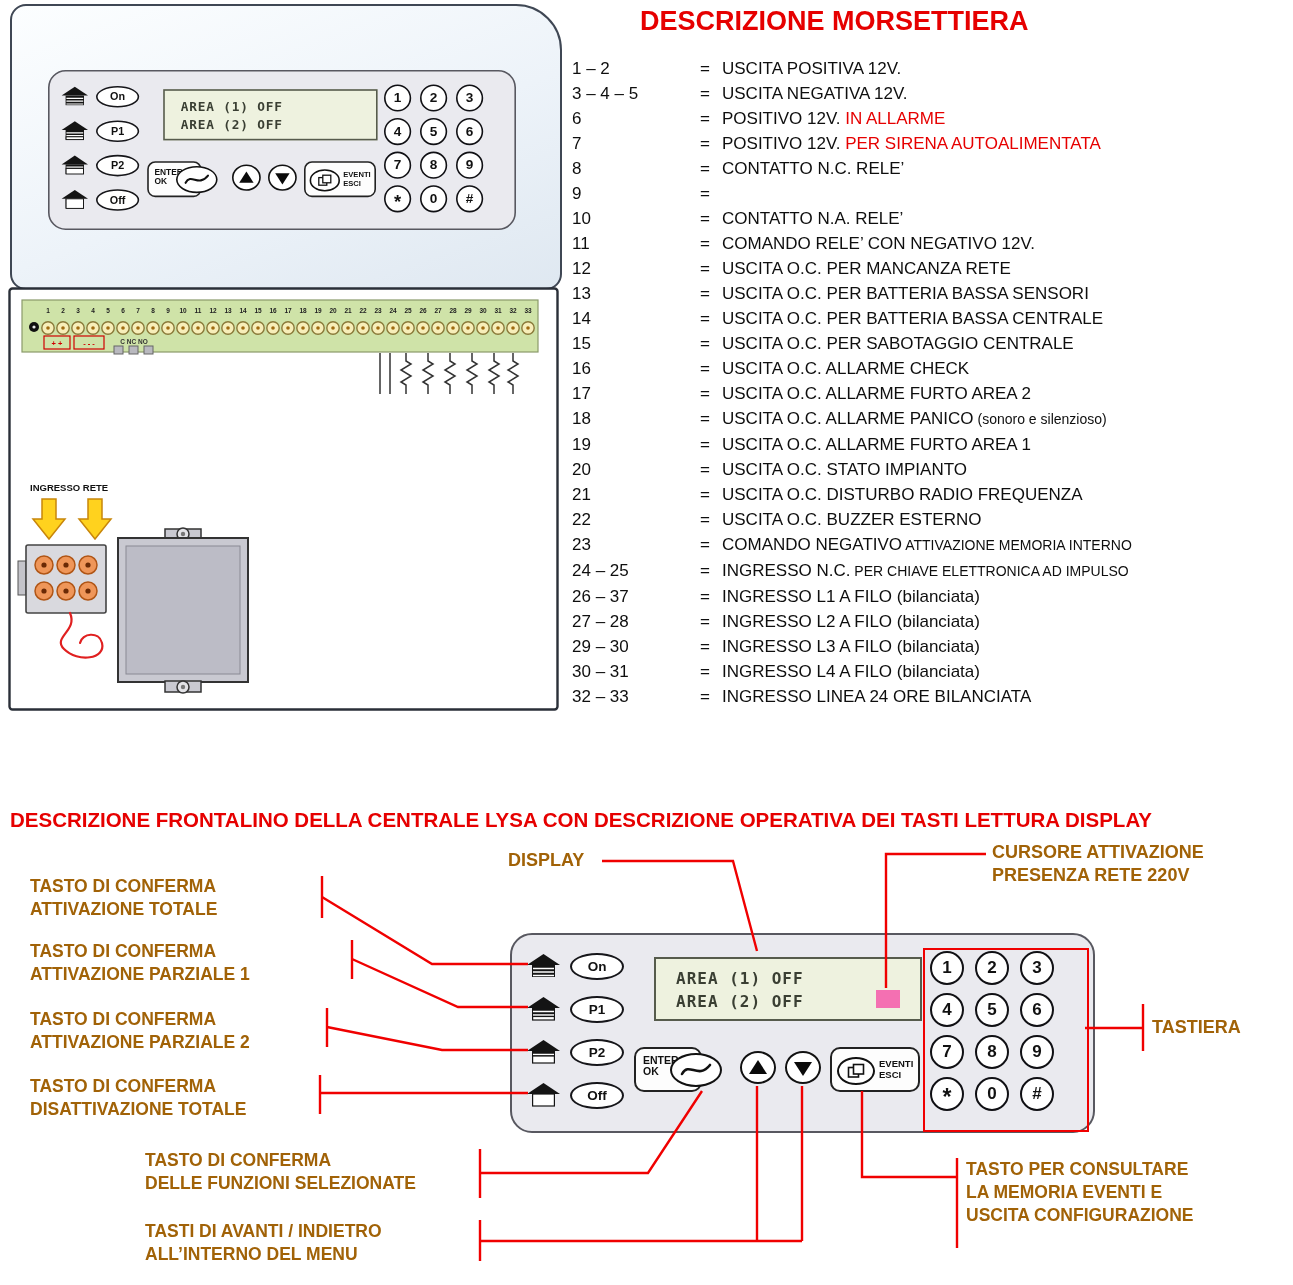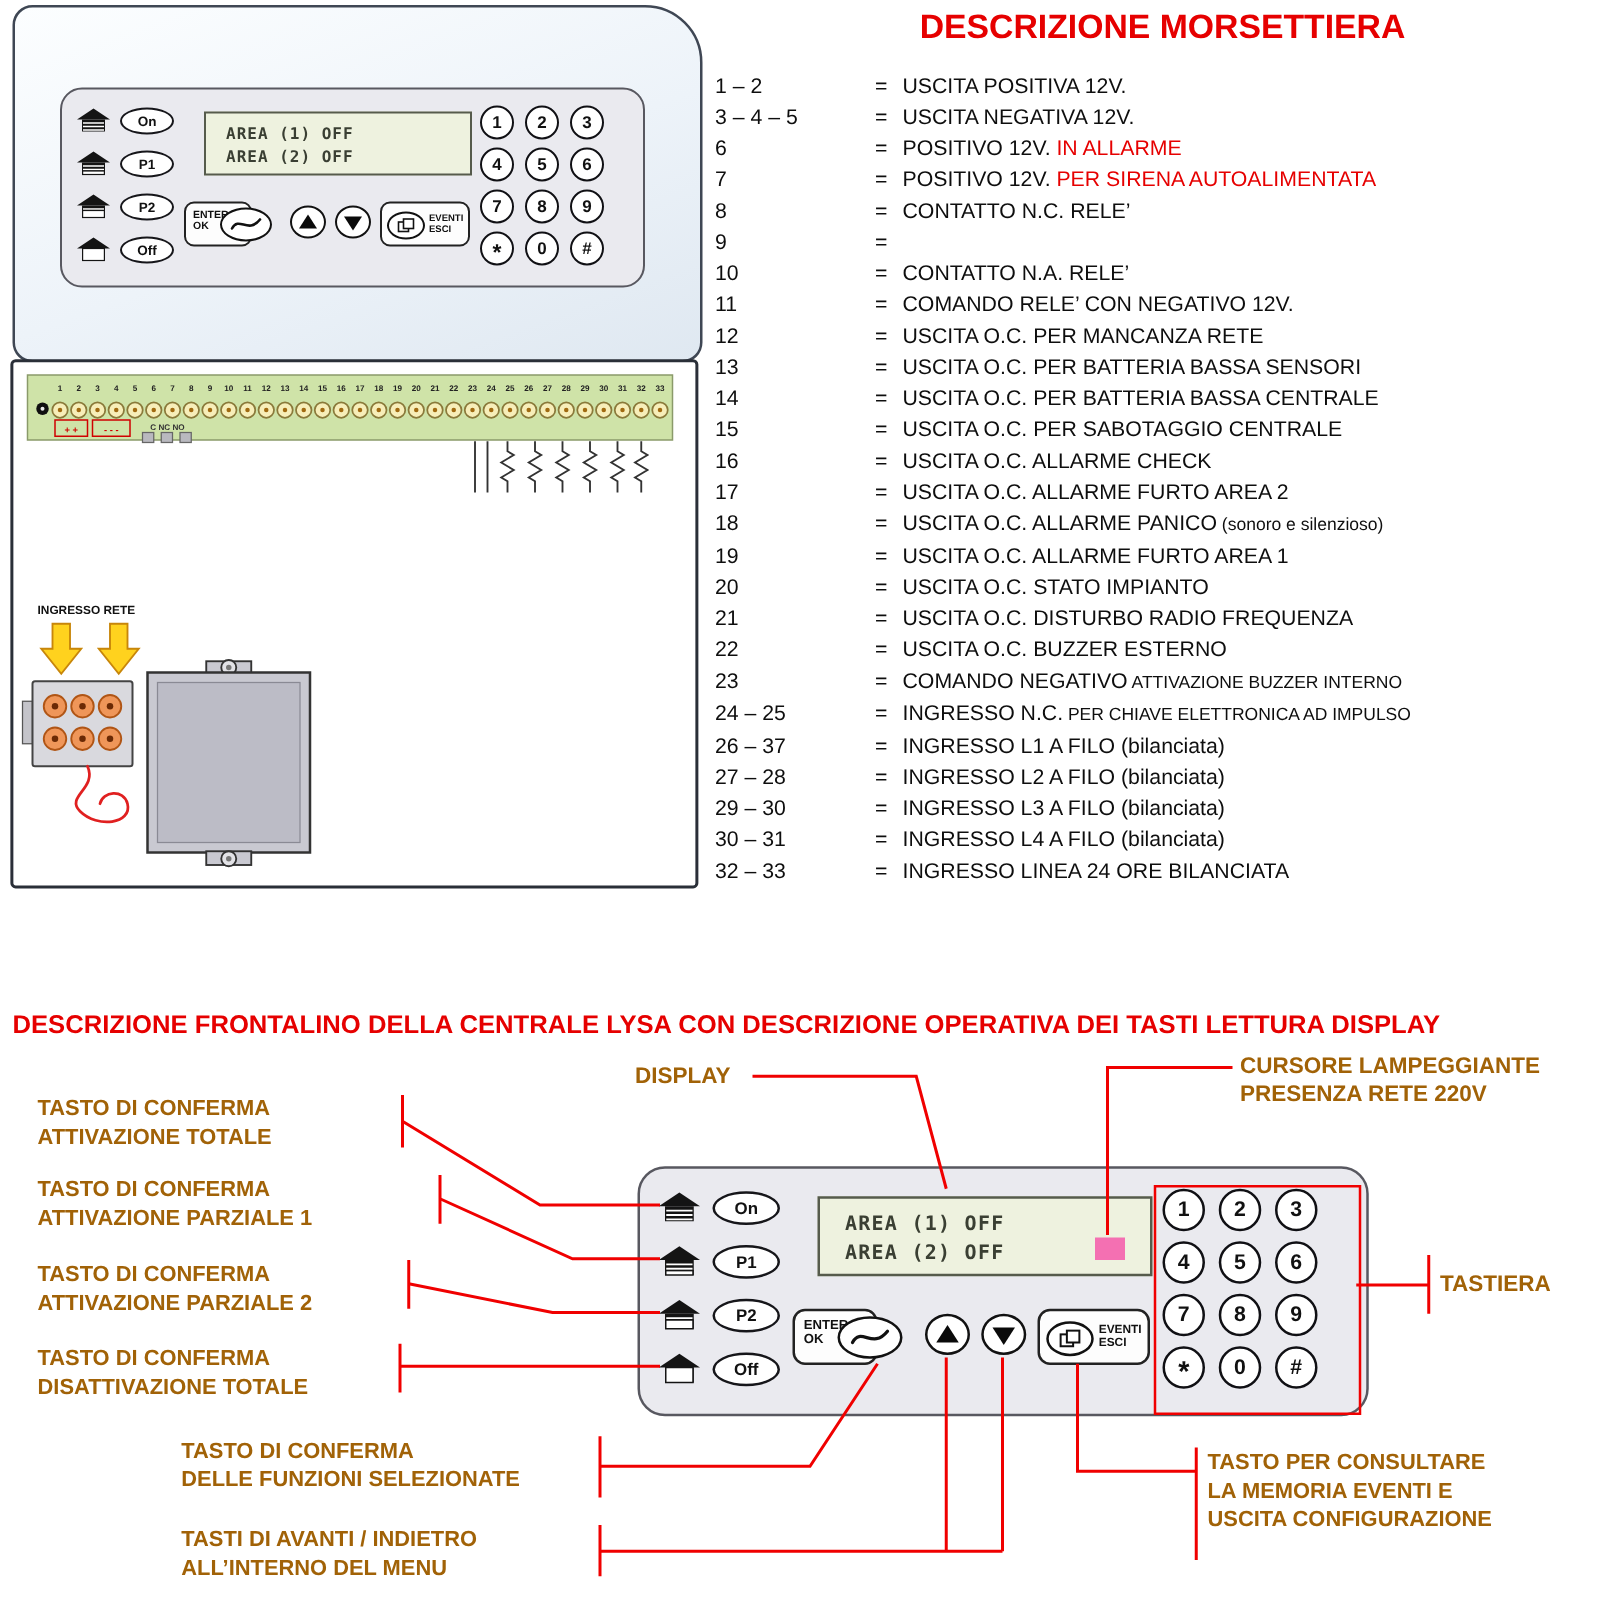--- a/index.html
+++ b/index.html
@@ -46,21 +46,21 @@
   .tri-up{width:0;height:0;border-left:9px solid transparent;border-right:9px solid transparent;
     border-bottom:14px solid #0a0a0a;margin-top:-2px}
   .tri-down{width:0;height:0;border-left:9px solid transparent;border-right:9px solid transparent;
     border-top:14px solid #0a0a0a;margin-top:2px}
   .peventibox{position:absolute;left:318px;top:112px;width:90px;height:45px;border:2px solid #222;
     border-radius:10px;background:#fdfdfd}
   .pevoval{left:5px;top:8px;width:38px;height:28px}
   .peventitext{position:absolute;left:47px;top:9px;font-size:9.5px;font-weight:bold;line-height:11px}
 
   
-  .m-title{position:absolute;left:640px;top:6px;width:580px;text-align:center;
+  .m-title{position:absolute;left:640px;top:6px;width:580px;
     font-size:27px;font-weight:bold;color:#e60000}
   .t-list{position:absolute;left:572px;top:56px;width:716px}
   .trow{display:flex;line-height:25px;font-size:17px;font-weight:normal;color:#0e0e0e}
   .tnum{width:128px;flex:none}
   .teq{width:22px;flex:none}
   .tdesc{flex:1;white-space:nowrap}
   .tred{color:#e60000}
   .tsmall{font-size:14px}
 
   
@@ -419,21 +419,21 @@
       <span class="tdesc"><span>USCITA O.C. DISTURBO RADIO FREQUENZA</span></span>
     </div>
     <div class="trow">
       <span class="tnum">22</span>
       <span class="teq">=</span>
       <span class="tdesc"><span>USCITA O.C. BUZZER ESTERNO</span></span>
     </div>
     <div class="trow">
       <span class="tnum">23</span>
       <span class="teq">=</span>
-      <span class="tdesc"><span>COMANDO NEGATIVO</span><span class="tsmall"> ATTIVAZIONE BUZZER INTERNO</span></span>
+      <span class="tdesc"><span>COMANDO NEGATIVO</span><span class="tsmall"> ATTIVAZIONE MEMORIA INTERNO</span></span>
     </div>
     <div class="trow">
       <span class="tnum">24 – 25</span>
       <span class="teq">=</span>
       <span class="tdesc"><span>INGRESSO N.C.</span><span class="tsmall"> PER CHIAVE ELETTRONICA AD IMPULSO</span></span>
     </div>
     <div class="trow">
       <span class="tnum">26 – 37</span>
       <span class="teq">=</span>
       <span class="tdesc"><span>INGRESSO L1 A FILO (bilanciata)</span></span>
@@ -464,21 +464,21 @@
 
 <div class="callout-label" style="left:30px;top:875px">TASTO DI CONFERMA
 ATTIVAZIONE TOTALE</div>
 <div class="callout-label" style="left:30px;top:940px">TASTO DI CONFERMA
 ATTIVAZIONE PARZIALE 1</div>
 <div class="callout-label" style="left:30px;top:1008px">TASTO DI CONFERMA
 ATTIVAZIONE PARZIALE 2</div>
 <div class="callout-label" style="left:30px;top:1075px">TASTO DI CONFERMA
 DISATTIVAZIONE TOTALE</div>
 <div class="callout-label" style="left:508px;top:849px;font-size:18px">DISPLAY</div>
-<div class="callout-label" style="left:992px;top:841px;font-size:18px">CURSORE LAMPEGGIANTE
+<div class="callout-label" style="left:992px;top:841px;font-size:18px">CURSORE ATTIVAZIONE
 PRESENZA RETE 220V</div>
 <div class="callout-label" style="left:1152px;top:1016px;font-size:18px">TASTIERA</div>
 <div class="callout-label" style="left:145px;top:1149px">TASTO DI CONFERMA
 DELLE FUNZIONI SELEZIONATE</div>
 <div class="callout-label" style="left:145px;top:1220px">TASTI DI AVANTI / INDIETRO
 ALL’INTERNO DEL MENU</div>
 <div class="callout-label" style="left:966px;top:1158px">TASTO PER CONSULTARE
 LA MEMORIA EVENTI E
 USCITA CONFIGURAZIONE</div>
 

